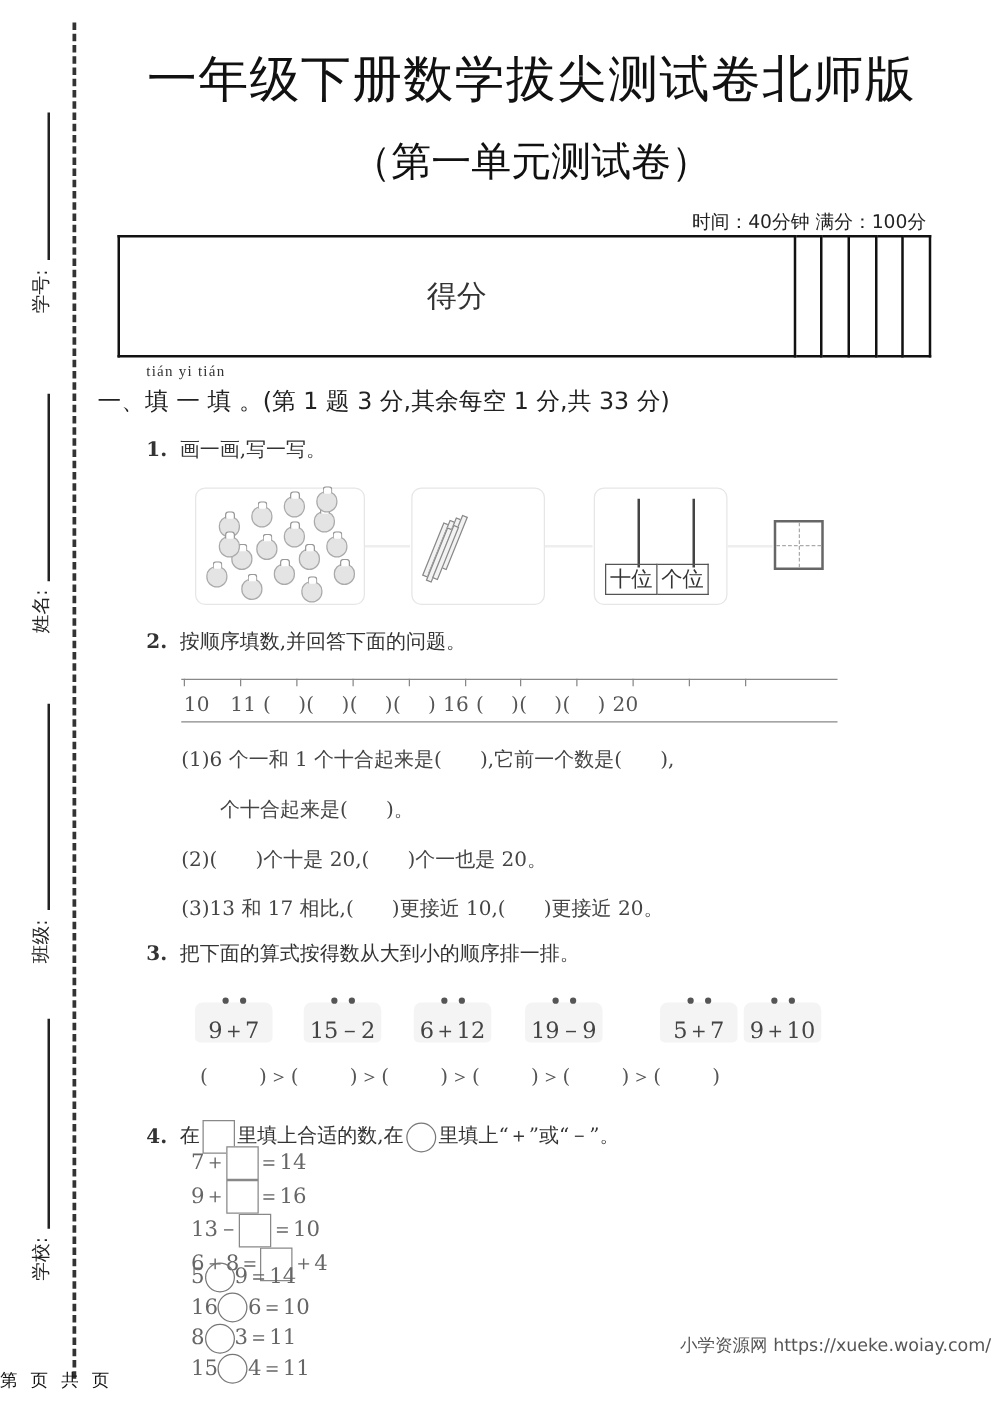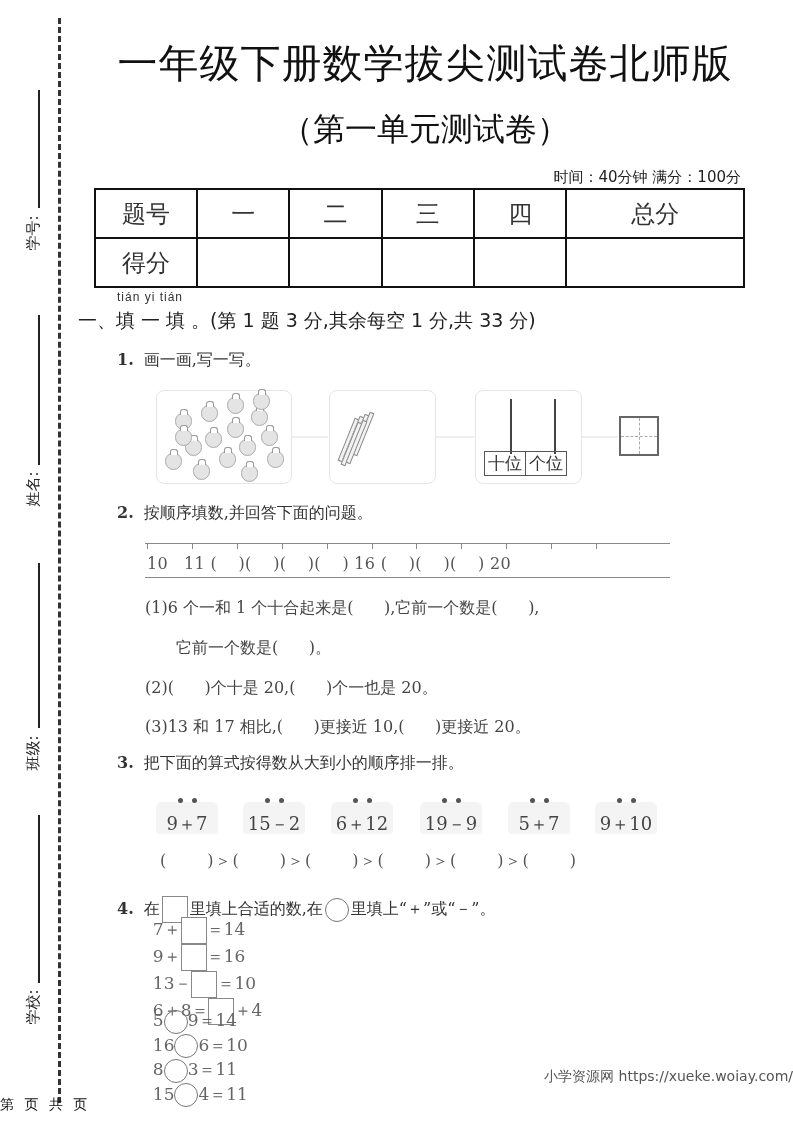--- a/index.html
+++ b/index.html
@@ -16,21 +16,21 @@
   .title { position:absolute; left:100px; top:36px; width:650px; text-align:center;
            font-family:"DejaVu Sans", sans-serif; font-size:40px; letter-spacing:1px; color:#111; }
   .subtitle { position:absolute; left:100px; top:108px; width:650px; text-align:center;
               font-family:"DejaVu Sans", sans-serif; font-size:32px; color:#111; }
   .meta { position:absolute; right:52px; top:168px; font-family:"DejaVu Sans", sans-serif; font-size:15px; }
 
   table.score { position:absolute; left:94px; top:188px; border-collapse:collapse; width:651px; height:98px; }
   table.score td { border:2px solid #111; text-align:center; font-family:"DejaVu Sans", sans-serif;
                    font-size:24px; color:#333; height:47px; padding:0; }
 
-  .pinyin { position:absolute; left:117px; top:290px; font-family:Liberation Sans, sans-serif; font-size:12px; color:#333; letter-spacing:1px; }
+  .pinyin { position:absolute; left:117px; top:290px; font-family:Liberation Serif, serif; font-size:12px; color:#333; letter-spacing:1px; }
   .sec-head { position:absolute; left:78px; top:308px; font-family:"DejaVu Sans", sans-serif; font-size:19px; color:#222; }
   .q { position:absolute; font-size:16px; color:#333; }
   .q b { font-weight:bold; margin-right:10px; }
   .line-text { position:absolute; font-size:16px; color:#444; white-space:pre; }
 
   .pic-box { position:absolute; border:1px solid #e6e6e6; border-radius:8px; background:#fff; }
   .connector { position:absolute; height:2px; background:#eee; }
 
   .berry { position:absolute; width:15px; height:15px; border-radius:45% 45% 50% 50%;
            background:#e4e4e4; border:1px solid #aaa; }
@@ -71,28 +71,20 @@
 <div class="side-label" style="top:752px">班级:</div>
 <div class="side-line" style="top:815px;height:168px"></div>
 <div class="side-label" style="top:1006px">学校:</div>
 
 <div class="title">一年级下册数学拔尖测试卷北师版</div>
 <div class="subtitle">（第一单元测试卷）</div>
 <div class="meta">时间：40分钟  满分：100分</div>
 
 <table class="score">
   <tbody>
-      <tr>
-    <td style="width:100px">题号</td>
-    <td>一</td>
-    <td>二</td>
-    <td>三</td>
-    <td>四</td>
-    <td>总分</td>
-  </tr>
   <tr>
     <td>得分</td>
     <td></td>
     <td></td>
     <td></td>
     <td></td>
     <td></td>
   </tr>
 </tbody>
   </table>
@@ -159,21 +151,21 @@
 <div class="tick" style="left:372px;top:543px"></div>
 <div class="tick" style="left:416px;top:543px"></div>
 <div class="tick" style="left:461px;top:543px"></div>
 <div class="tick" style="left:506px;top:543px"></div>
 <div class="tick" style="left:551px;top:543px"></div>
 <div class="tick" style="left:596px;top:543px"></div>
 <div class="line-text" style="left:147px;top:554px;letter-spacing:0.3px;color:#555">10   11 (    )(    )(    )(    ) 16 (    )(    )(    ) 20</div>
 <div class="numline" style="top:577px"></div>
 
 <div class="line-text" style="left:145px;top:598px">(1)6 个一和 1 个十合起来是(      ),它前一个数是(      ),</div>
-<div class="line-text" style="left:176px;top:638px">它前一个数是(      )。</div>
+<div class="line-text" style="left:176px;top:638px">个十合起来是(      )。</div>
 <div class="line-text" style="left:145px;top:678px">(2)(      )个十是 20,(      )个一也是 20。</div>
 <div class="line-text" style="left:145px;top:717px">(3)13 和 17 相比,(      )更接近 10,(      )更接近 20。</div>
 
 <div class="q" style="left:117px;top:753px">
   <b>3.</b><span>把下面的算式按得数从大到小的顺序排一排。</span>
 </div>
 <div class="frog" style="left:156px;top:802px">
   <span class="eye" style="left:22px"></span>
     <span class="eye" style="left:36px"></span>
   <div class="expr">9＋7</div>
@@ -186,21 +178,21 @@
 <div class="frog" style="left:331px;top:802px">
   <span class="eye" style="left:22px"></span>
     <span class="eye" style="left:36px"></span>
   <div class="expr">6＋12</div>
 </div>
 <div class="frog" style="left:420px;top:802px">
   <span class="eye" style="left:22px"></span>
     <span class="eye" style="left:36px"></span>
   <div class="expr">19－9</div>
 </div>
-<div class="frog" style="left:508px;top:802px">
+<div class="frog" style="left:528px;top:802px">
   <span class="eye" style="left:22px"></span>
     <span class="eye" style="left:36px"></span>
   <div class="expr">5＋7</div>
 </div>
 <div class="frog" style="left:595px;top:802px">
   <span class="eye" style="left:22px"></span>
     <span class="eye" style="left:36px"></span>
   <div class="expr">9＋10</div>
 </div>
 <div class="line-text" style="left:160px;top:851px;letter-spacing:1.5px;color:#555">(      )＞(      )＞(      )＞(      )＞(      )＞(      )</div>

